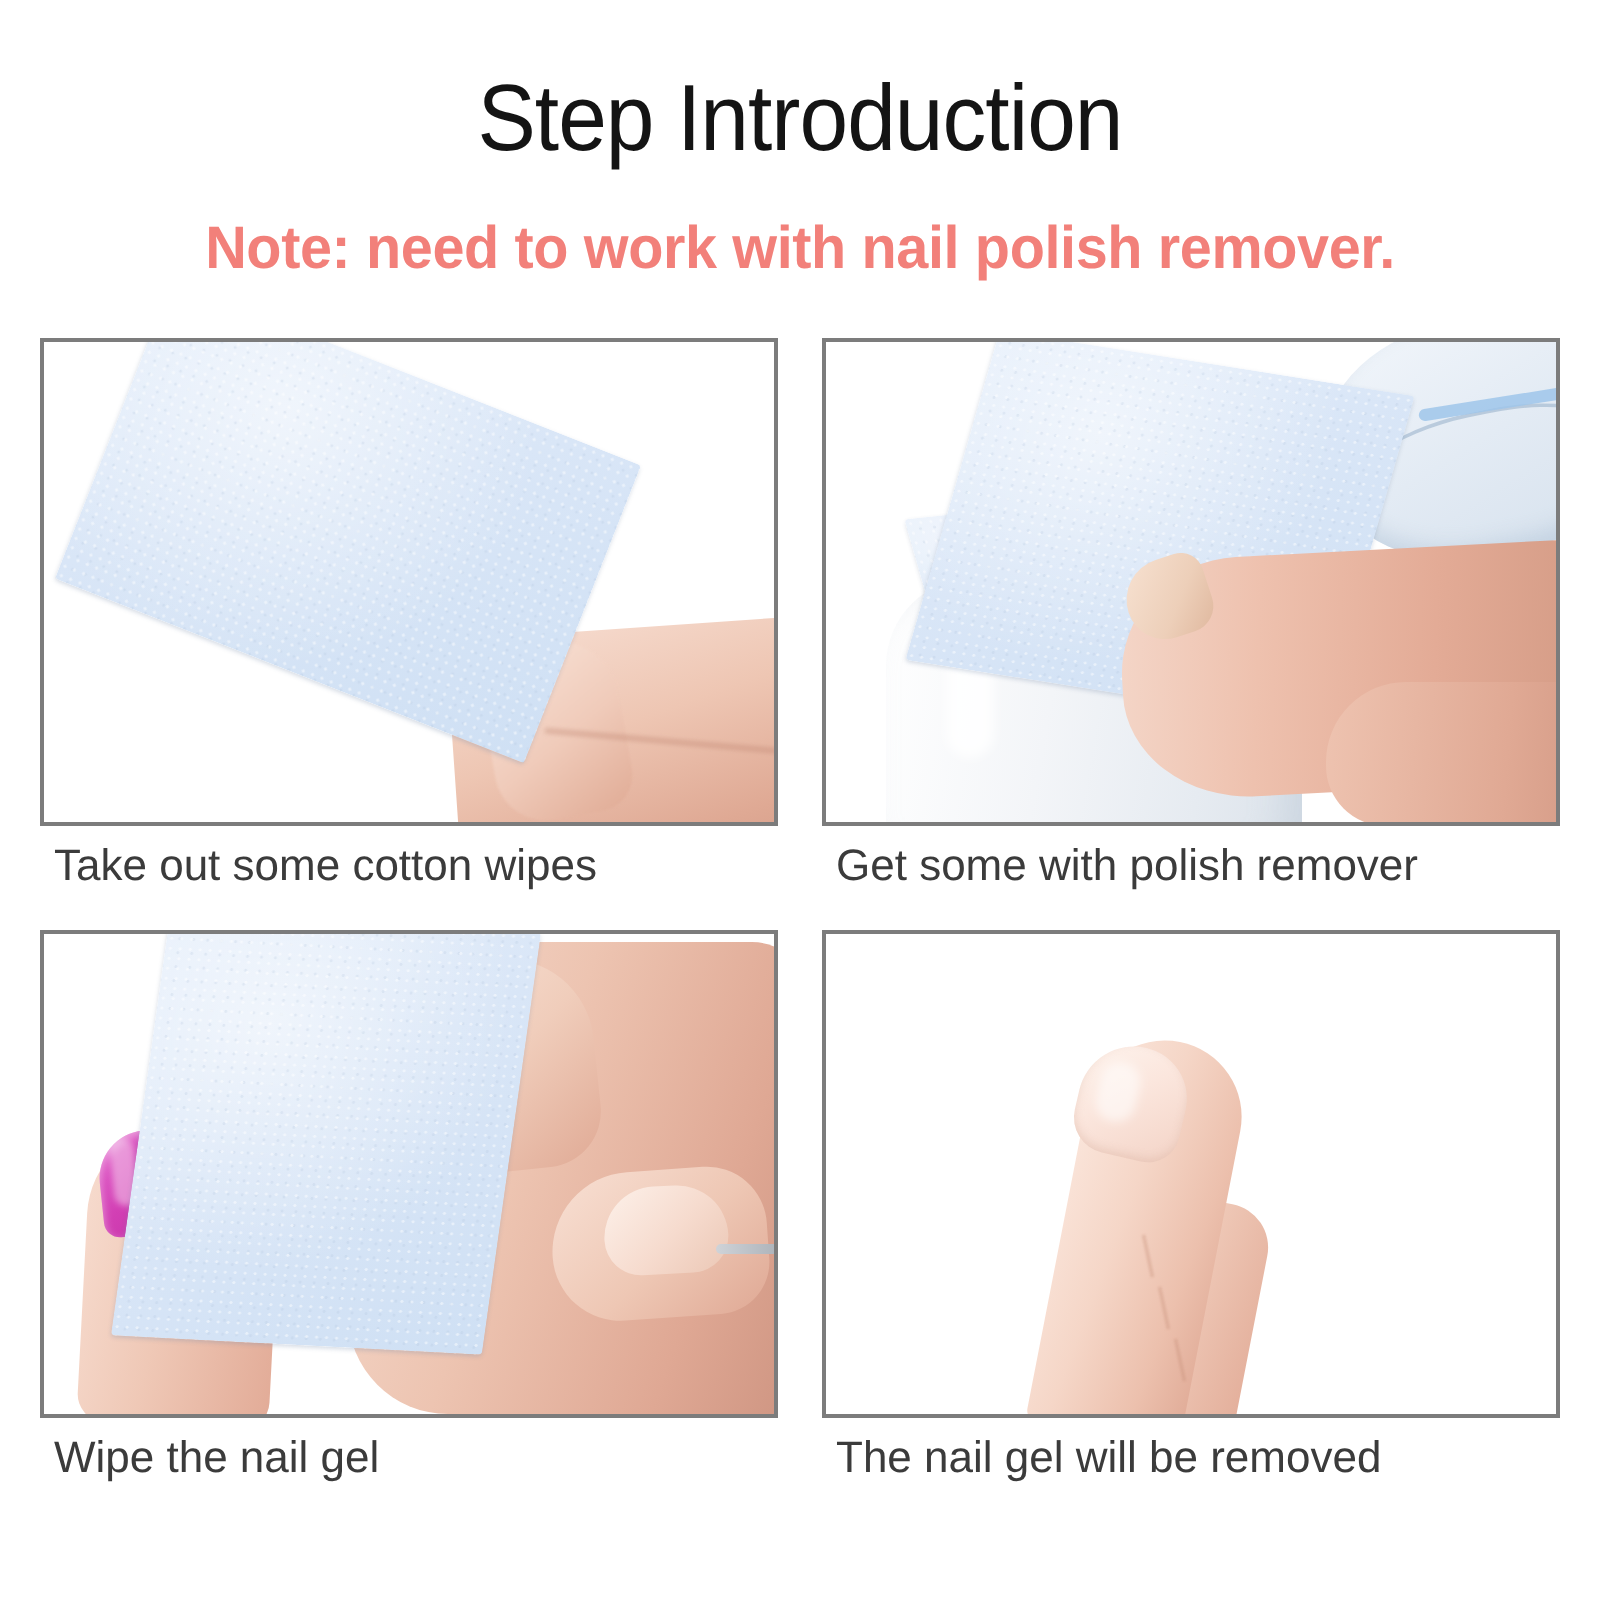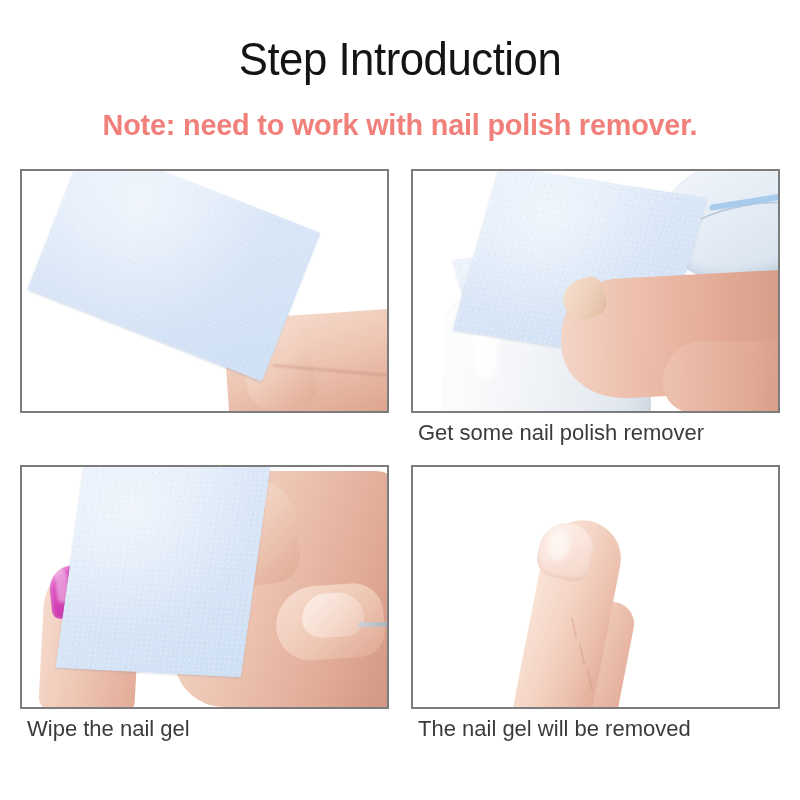--- a/index.html
+++ b/index.html
@@ -380,39 +380,40 @@
     <div class="cell c0">
       <div class="photo p1">
         <div class="scene">
           <div class="hand1"></div>
           <div class="knuck"></div>
           <div class="nail1"></div>
           <div class="crease"></div>
           <div class="wipe wipe1"></div>
         </div>
       </div>
+      <div class="caption">Take out some cotton wipes</div>
     </div>
 
     <div class="cell c1">
       <div class="photo p2">
         <div class="scene">
           <div class="cap"></div>
           <div class="capring"></div>
           <div class="capline"></div>
           <div class="bottle"></div>
           <div class="bottleNeck"></div>
           <div class="bottleHi"></div>
           <div class="wipe wipeFold"></div>
           <div class="wipe wipe2"></div>
           <div class="thumb"></div>
           <div class="thumbLo"></div>
           <div class="thumbNail"></div>
         </div>
       </div>
-      <div class="caption">Get some nail polish remover</div>
+      <div class="caption">Get some with polish remover</div>
     </div>
 
     <div class="cell c3">
       <div class="photo p4">
         <div class="scene">
           <div class="finger4b"></div>
           <div class="finger4"></div>
           <div class="nail4"></div>
           <div class="nailHi"></div>
           <div class="wrinkle w1"></div>

